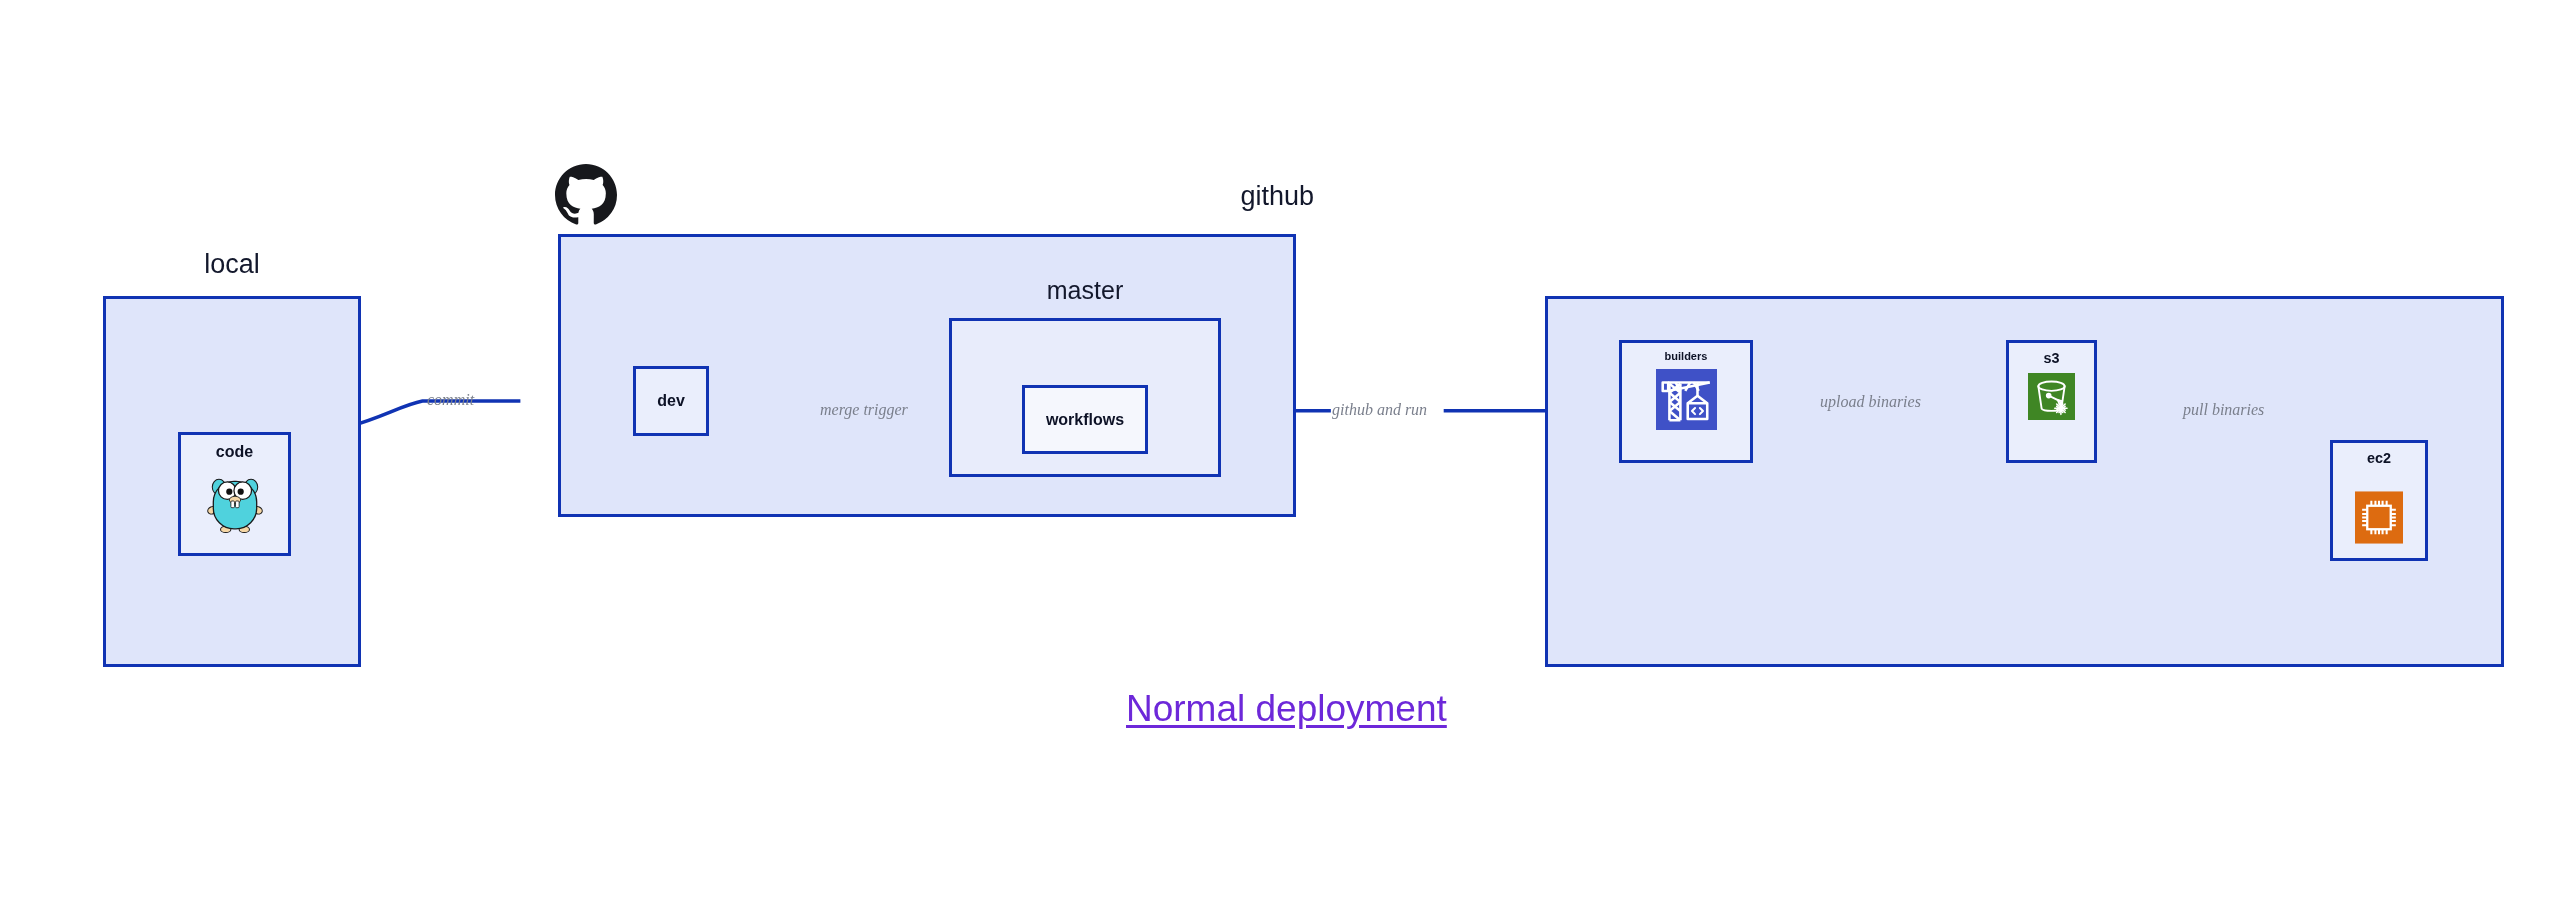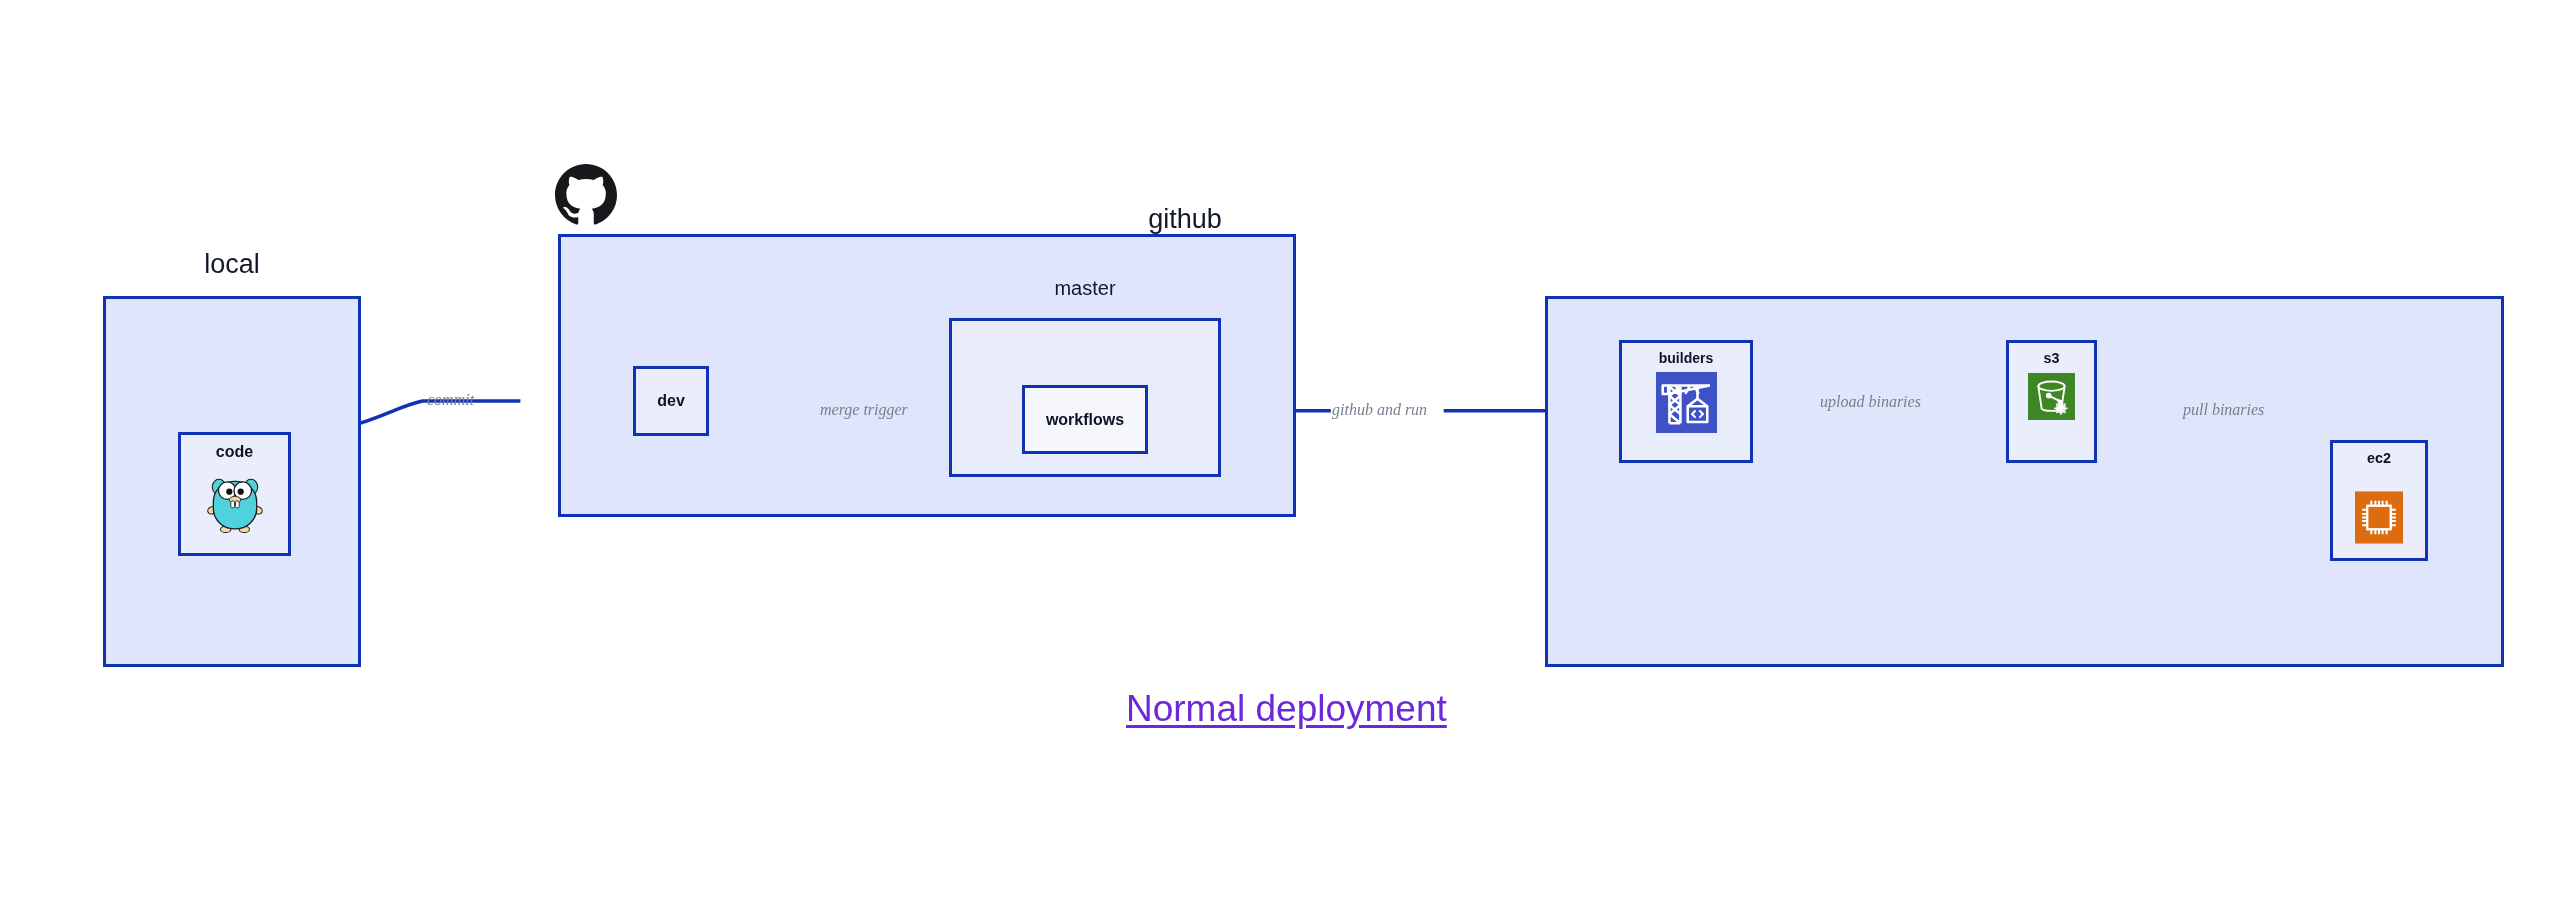--- a/index.html
+++ b/index.html
@@ -159,38 +159,38 @@
       <path fill="#17181c" d="M8 0C3.58 0 0 3.58 0 8c0 3.54 2.29 6.53 5.47 7.59.4.07.55-.17.55-.38
         0-.19-.01-.82-.01-1.49-2.01.37-2.53-.49-2.69-.94-.09-.23-.48-.94-.82-1.13-.28-.15-.68-.52-.01-.53.63-.01
         1.08.58 1.23.82.72 1.21 1.87.87 2.33.66.07-.52.28-.87.51-1.07-1.78-.2-3.64-.89-3.64-3.95
         0-.87.31-1.59.82-2.15-.08-.2-.36-1.02.08-2.12 0 0 .67-.21 2.2.82.64-.18 1.32-.27 2-.27s1.36.09
         2 .27c1.53-1.04 2.2-.82 2.2-.82.44 1.1.16 1.92.08 2.12.51.56.82 1.27.82 2.15 0 3.07-1.87
         3.75-3.65 3.95.29.25.54.73.54 1.48 0 1.07-.01 1.93-.01 2.2 0 .21.15.46.55.38A8.01 8.01 0 0 0
         16 8c0-4.42-3.58-8-8-8z"></path>
     </svg>
   </div>
 
-  <div class="group-label" style="left:1056px; top:206px; width:258px; font-size:27px; ">github</div>
+  <div class="group-label" style="left:1056px; top:183px; width:258px; font-size:27px; text-align:right;">github</div>
   <div class="group" style="left:558px; top:234px; width:738px; height:283px;"></div>
 
   <div class="node" style="left:633px; top:366px; width:76px; height:70px; justify-content:center;">
     <span class="node-label" style="font-size:16px;">dev</span>
   </div>
 
-  <div class="group-label" style="left:949px; top:278px; width:272px; font-size:20px;">master</div>
+  <div class="group-label" style="left:949px; top:278px; width:272px; font-size:25px;">master</div>
   <div class="group level2" style="left:949px; top:318px; width:272px; height:159px;"></div>
 
   <div class="node white" style="left:1022px; top:385px; width:126px; height:69px; justify-content:center;">
     <span class="node-label" style="font-size:16px;text-align:right;">workflows</span>
   </div>
 
   <div class="group" style="left:1545px; top:296px; width:959px; height:371px;"></div>
 
   <div class="node" style="left:1619px; top:340px; width:134px; height:123px; padding-top:8.2px;">
-    <span class="node-label" style="font-size:14px;">builders</span>
+    <span class="node-label" style="font-size:11px;">builders</span>
     <span class="node-icon" style="margin-top:7.2px;">
       <svg width="61" height="61" viewBox="0 0 100 100" xmlns="http://www.w3.org/2000/svg">
         <rect x="0" y="0" width="100" height="100" fill="#3f51c7"></rect>
         <g fill="none" stroke="#ffffff" stroke-width="4.2" stroke-linejoin="round">
 
           <path d="M22 24 L22 84 M40 24 L40 84"></path>
           <path d="M22 24 L40 39 M40 24 L22 39 M22 39 L40 54 M40 39 L22 54 M22 54 L40 69 M40 54 L22 69 M22 69 L40 84 M40 84 L22 84"></path>
 
           <rect x="11" y="22" width="9" height="14"></rect>
 

